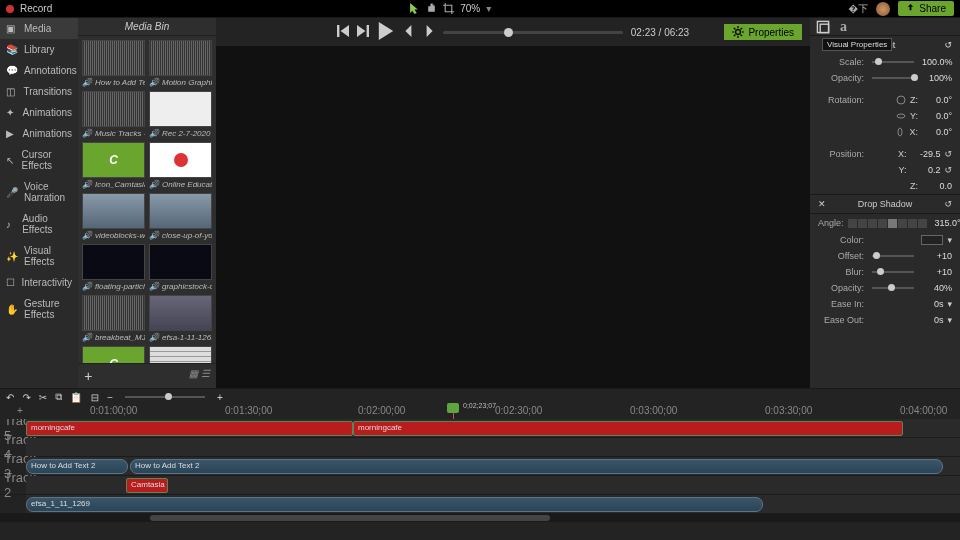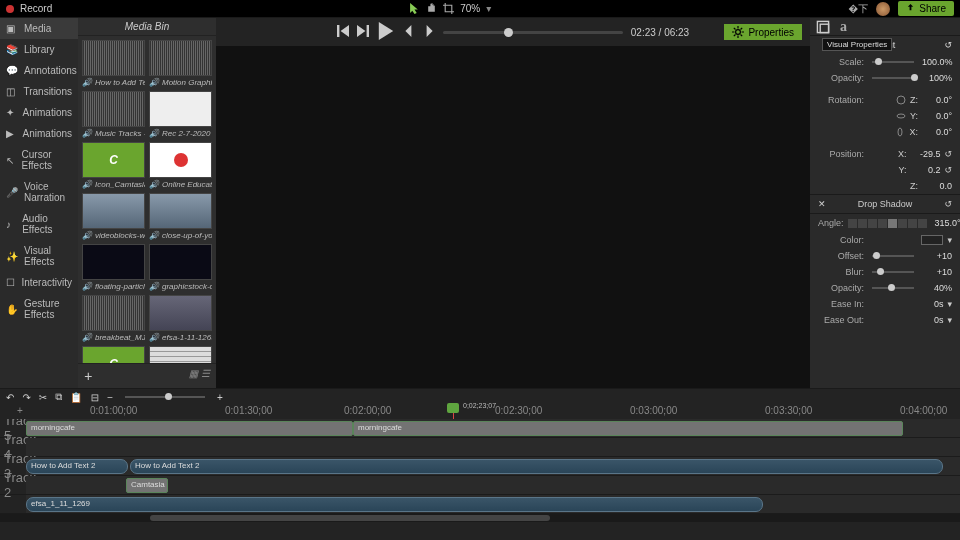--- a/index.html
+++ b/index.html
@@ -52,21 +52,21 @@
 .anglepick div{width:9px;height:9px;background:#444;} .anglepick .sel{background:#777;}
 .timeline { height:134px; background:#232323; border-top:1px solid #1a1a1a; display:flex; flex-direction:column;}
 .tl-tools { height:16px; display:flex; align-items:center; gap:8px; padding:0 6px;}
 .zoom-slider{width:80px;height:2px;background:#555;margin:0 4px;position:relative;}
 .ruler-tick { font-size:10px; color:#888; position:relative;}
 .tl-tracks { flex:1; overflow:hidden; position:relative;}
 .track { height:19px; display:flex; align-items:center; border-bottom:1px solid #1b1b1b;}
 .track-label { width:26px; font-size:13px; color:#888; padding-left:4px;}
 .track-content { flex:1; height:100%; position:relative; background:#2a2a2a;}
 .clip { position:absolute; height:15px; top:2px; background:#3a5568; border:1px solid #5a7588; font-size:8px; padding:1px 4px; overflow:hidden; color:#ddd; border-radius:2px;}
-.clip-green{background:#737373;border-color:#5a855a;}
+.clip-green{background:#b91c1c;border-color:#5a855a;}
 .clip-wave{background:linear-gradient(#3a5568,#2a4558);border-radius:7px;}
 .playhead{position:absolute;left:453px;top:0;bottom:0;width:1px;background:#d44;}
 .playhead-head{position:absolute;top:-2px;left:-6px;width:12px;height:10px;background:#5fa53f;border-radius:2px;}
 .playhead-time{position:absolute;top:-3px;left:10px;font-size:7px;color:#bbb;white-space:nowrap;}
 .tl-hscroll{height:8px;background:#1a1a1a;position:relative;}
 .tl-hscroll-thumb{position:absolute;left:150px;width:400px;height:6px;top:1px;background:#444;border-radius:3px;}
 .icon-btn{cursor:pointer;}
 .avatar{width:14px;height:14px;border-radius:50%;background:radial-gradient(#c96,#853);}
 .dl-ico{color:#aaa;}
 .thumb-wave{background:repeating-linear-gradient(90deg,#333,#333 1px,#666 1px,#666 2px);}
@@ -475,21 +475,21 @@
     <div style="width:40px;display:flex;flex-direction:column;font-size:10px;color:#888;align-items:center;">
       <span>+</span>
     </div>
     <div style="flex:1;position:relative;" id="ruler">
       <div class="playhead" style="left:413px;">
         <div class="playhead-head"></div>
         <div class="playhead-time">0;02;23;07</div>
       </div>
     <span class="ruler-tick" style="position: absolute; left: 50px;">0:01:00;00</span>
         <span class="ruler-tick" style="position: absolute; left: 185px;">0:01:30;00</span>
-        <span class="ruler-tick" style="position: absolute; left: 304px;">0:02:00;00</span>
+        <span class="ruler-tick" style="position: absolute; left: 318px;">0:02:00;00</span>
         <span class="ruler-tick" style="position: absolute; left: 455px;">0:02:30;00</span>
         <span class="ruler-tick" style="position: absolute; left: 590px;">0:03:00;00</span>
         <span class="ruler-tick" style="position: absolute; left: 725px;">0:03:30;00</span>
         <span class="ruler-tick" style="position: absolute; left: 860px;">0:04:00;00</span>
       </div>
   </div>
   <div class="tl-tracks" id="tracks">
       <div class="track">
         <div class="track-label">Track 5</div>
         <div class="track-content">

